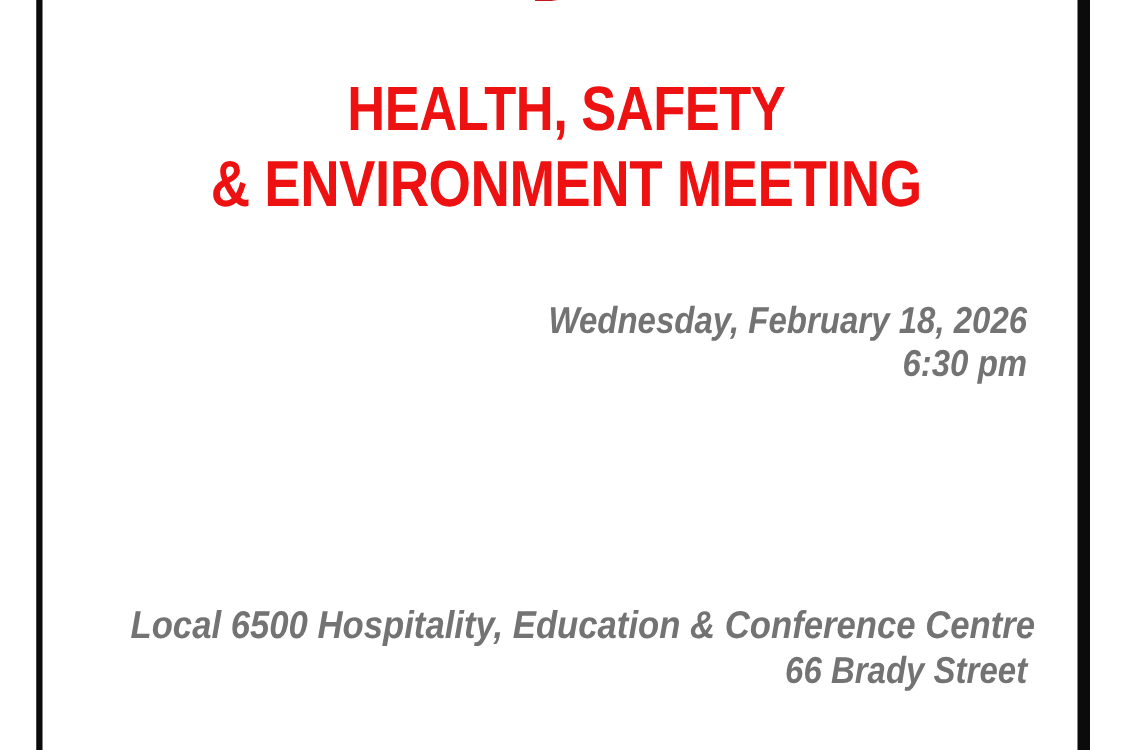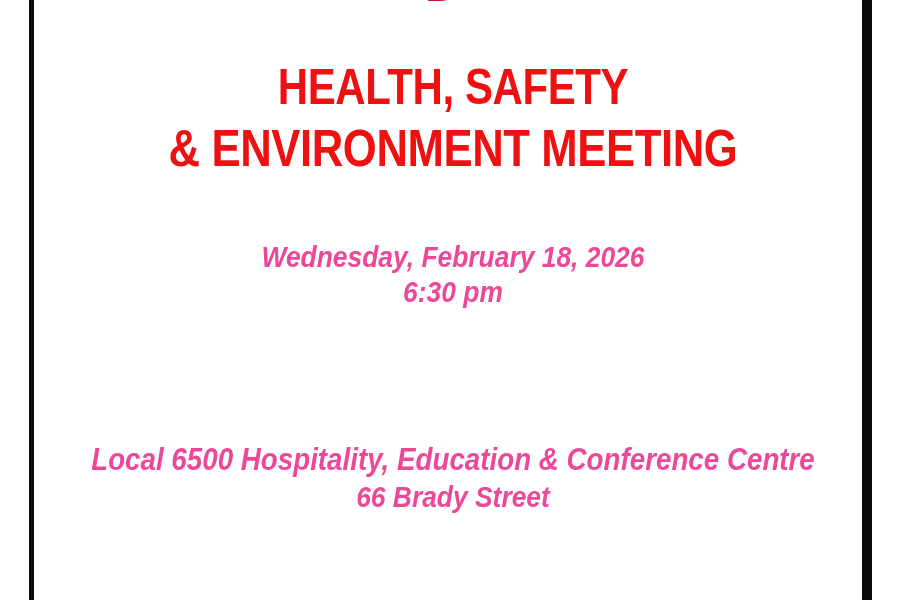--- a/index.html
+++ b/index.html
@@ -84,38 +84,39 @@
   }
   .headline .hl-line.line2 {
     font-size: 52px;
   }
 
   
   .detail-block {
     position: absolute;
     left: 0;
     right: 0;
-    color: #ec4899;
+    color: #737373;
     font-weight: 700;
     font-style: italic;
     line-height: 1.16;
+    text-align: right;
   }
   .detail-block .d-line {
     display: block;
     white-space: nowrap;
     font-size: 30px;
     transform: scaleX(0.88);
     transform-origin: center center;
   }
 
   .block-session-one { top: 240px; }
   .block-session-two { top: 346px; }
 
   .block-venue {
-    top: 442px;
+    top: 482px;
     font-style: italic;
   }
   .block-venue .d-line.venue-name {
     font-size: 31px;
     transform: scaleX(0.895);
   }
   .block-venue .d-line.venue-street {
     font-size: 30px;
     transform: scaleX(0.88);
     margin-top: 2px;

